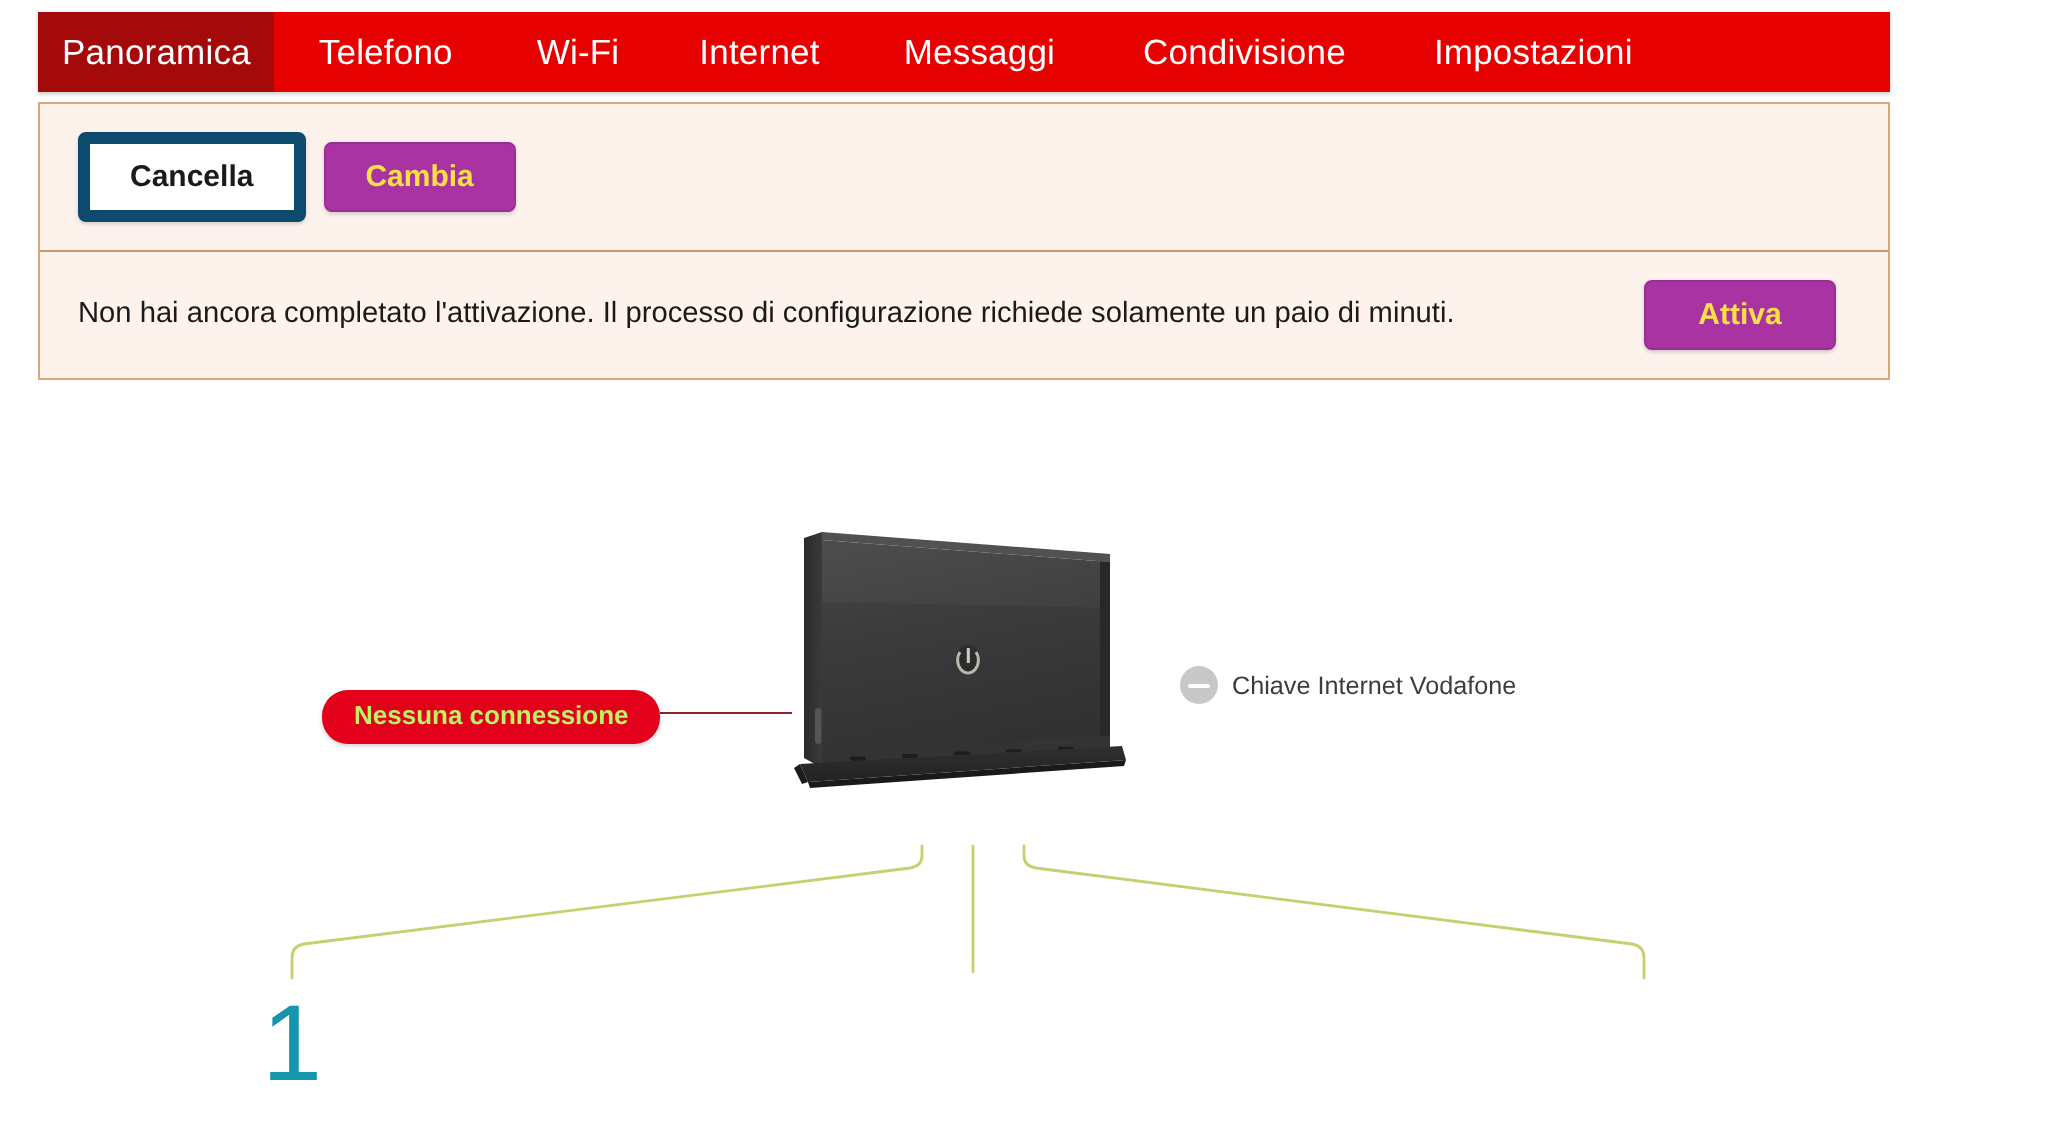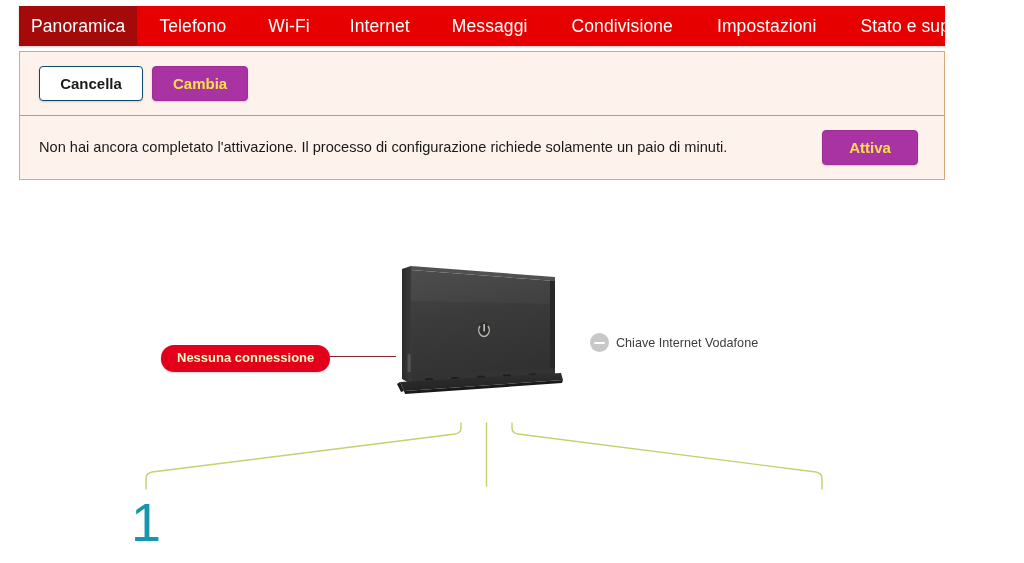--- a/index.html
+++ b/index.html
@@ -86,21 +86,21 @@
     border-radius: 4px;
     padding: 8px 20px;
     cursor: pointer;
     white-space: nowrap;
     line-height: 17px;
     box-sizing: border-box;
   }
   .btn-secondary {
     background: #ffffff;
     color: #1a1a1a;
-    border: 1px solid #0c4a6e;
+    border: 6px solid #0c4a6e;
     box-shadow: 0 1px 2px rgba(0,0,0,0.16);
     min-width: 104px;
     text-align: center;
   }
   .btn-primary {
     background: #a933a3;
     color: #fde047;
     border: 1px solid #9b2d95;
     box-shadow: 0 1px 2px rgba(0,0,0,0.18);
     min-width: 96px;
@@ -123,21 +123,21 @@
     top: 30px;
     width: 200px;
     height: 150px;
   }
 
   .status-pill {
     position: absolute;
     left: 161px;
     top: 119px;
     background: #e2001a;
-    color: #fef9c3;
+    color: #bef264;
     font-size: 13px;
     font-weight: bold;
     border-radius: 13px;
     padding: 6px 16px 7px 16px;
     white-space: nowrap;
     line-height: 14px;
     box-shadow: 0 1px 2px rgba(0,0,0,0.18);
   }
   .pill-leader {
     position: absolute;
@@ -207,23 +207,20 @@
     <span>Internet</span>
   </div>
   <div class="nav-item">
     <span>Messaggi</span>
   </div>
   <div class="nav-item">
     <span>Condivisione</span>
   </div>
   <div class="nav-item">
     <span>Impostazioni</span>
-  </div>
-  <div class="nav-item">
-    <span>Stato e supporto</span>
   </div>
 </div>
 
 <div class="alerts">
 
   <div class="alert">
     <div class="alert-actions">
       <div class="btn btn-secondary">Cancella</div>
       <div class="btn btn-primary">Cambia</div>
     </div>

